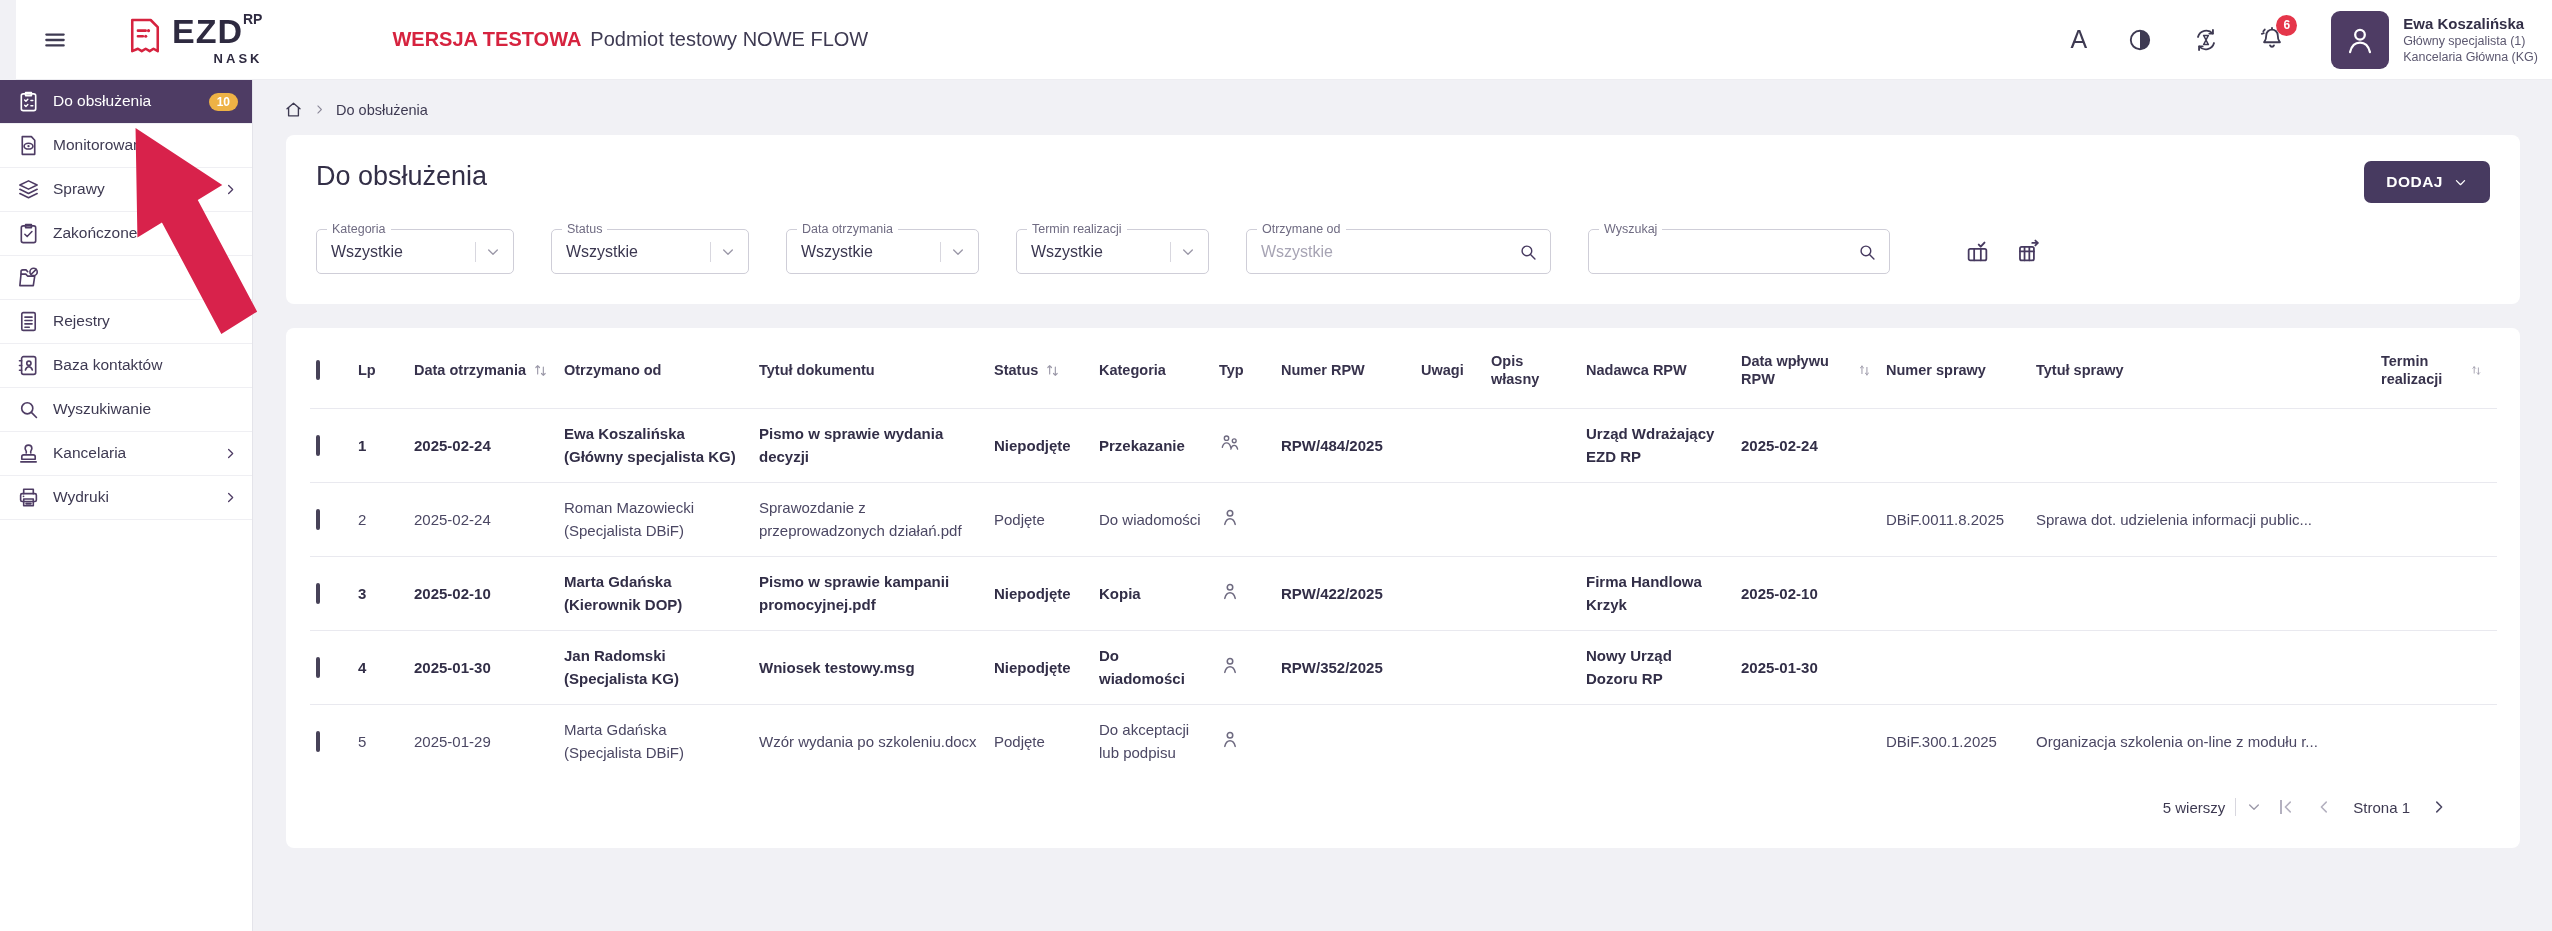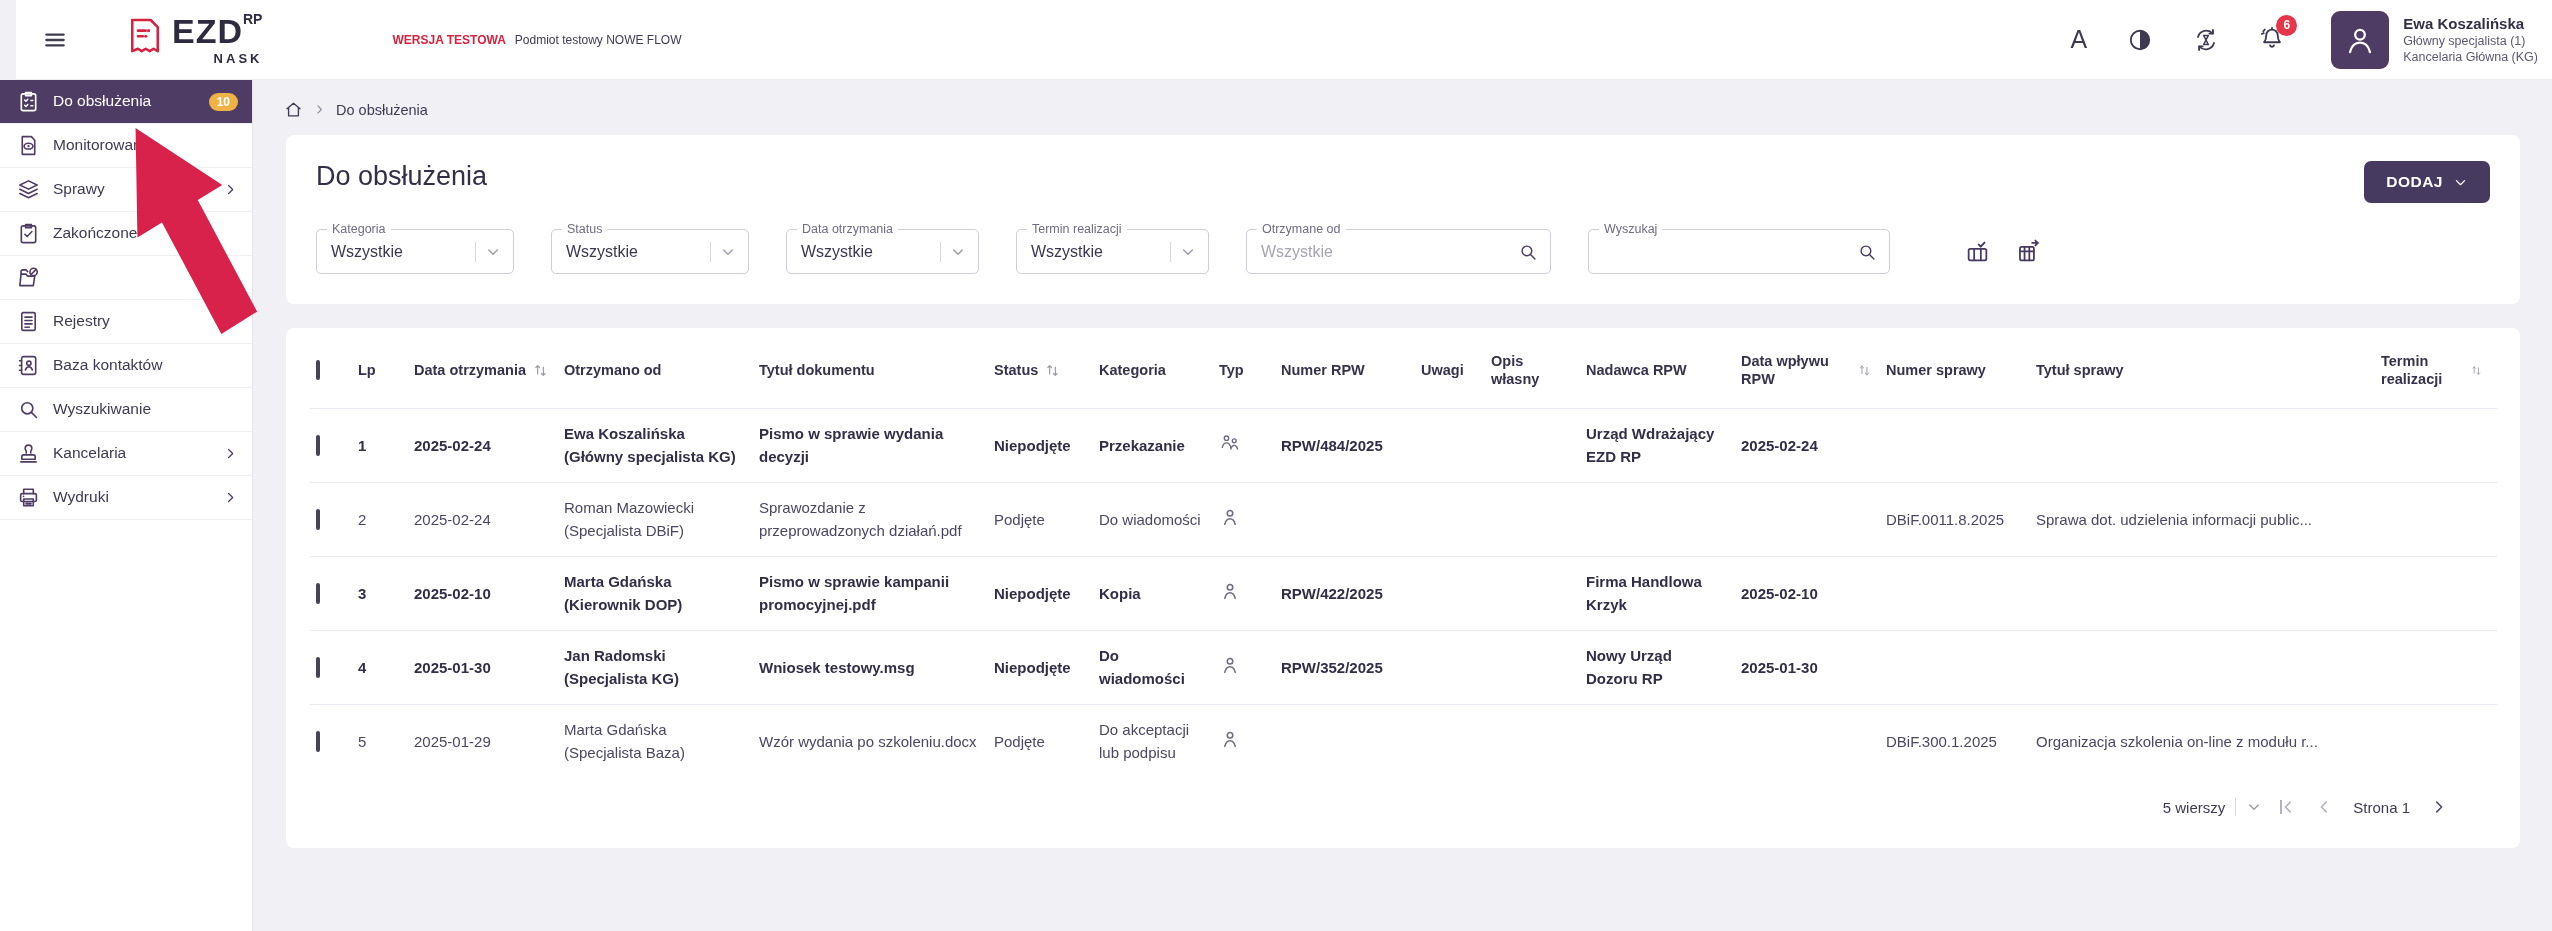--- a/index.html
+++ b/index.html
@@ -12,21 +12,21 @@
   
   .topbar { position:absolute; left:16px; top:0; width:2552px; height:80px; background:#fff;
             border-bottom:1px solid #ededf1; display:flex; align-items:center; z-index:5; }
   .hamburger { width:26px; height:26px; margin-left:26px; color:#3e3a52; cursor:pointer; }
   .logo { display:flex; align-items:flex-start; margin-left:60px; cursor:pointer; }
   .logo-doc { width:34px; height:42px; color:#d6233f; margin-right:10px; margin-top:2px; }
   .logo-text { line-height:1; }
   .logo-main { font-size:34px; font-weight:800; color:#2e2a40; letter-spacing:1px; }
   .logo-rp { font-size:14px; font-weight:800; color:#2e2a40; vertical-align:top; position:relative; top:-2px; }
   .logo-nask { font-size:13px; font-weight:800; color:#2e2a40; letter-spacing:3px; text-align:right; margin-top:4px; }
-  .env { margin-left:130px; font-size:12px; display:flex; gap:9px; align-items:center; }
+  .env { margin-left:130px; font-size:20px; display:flex; gap:9px; align-items:center; }
   .env-badge { color:#d6233f; font-weight:800; }
   .env-label { color:#3e3a52; }
   .topbar-right { margin-left:auto; display:flex; align-items:center; gap:40px; padding-right:30px; }
   .tb-icon { width:26px; height:26px; color:#3e3a52; cursor:pointer; position:relative; }
   .tb-letter { font-size:25px; font-weight:400; color:#3e3a52; line-height:1; }
   .bell-wrap { position:relative; }
   .bell-badge { position:absolute; top:-10px; right:-12px; min-width:21px; height:21px; border-radius:11px;
                 background:#e5364a; color:#fff; font-size:12px; font-weight:700; display:flex;
                 align-items:center; justify-content:center; padding:0 5px; }
   .userbox { display:flex; align-items:center; gap:14px; cursor:pointer; margin-left:6px; }
@@ -646,21 +646,21 @@
             <td class="col-rpw_sender">Nowy Urząd Dozoru RP</td>
             <td class="col-rpw_date">2025-01-30</td>
             <td class="col-case_number"></td>
             <td class="col-case_title"></td>
             <td class="col-due_date"></td>
           </tr>
           <tr>
             <td class="col-select"><span class="cb"></span></td>
             <td class="col-lp">5</td>
             <td class="col-date">2025-01-29</td>
-            <td class="col-from">Marta Gdańska (Specjalista Baza)</td>
+            <td class="col-from">Marta Gdańska (Specjalista DBiF)</td>
             <td class="col-doc_title">Wzór wydania po szkoleniu.docx</td>
             <td class="col-status">Podjęte</td>
             <td class="col-category">Do akceptacji lub podpisu</td>
             <td class="col-type"><span class="icon type-ic">
                 <svg viewBox="0 0 24 24" fill="none" stroke="currentColor" stroke-width="1.7" stroke-linecap="round" stroke-linejoin="round">
                   <circle cx="12" cy="8" r="3"></circle>
                   <path d="M6.3 20c1-4 3.1-6 5.7-6s4.7 2 5.7 6"></path>
                 </svg>
               </span></td>
             <td class="col-rpw"></td>

